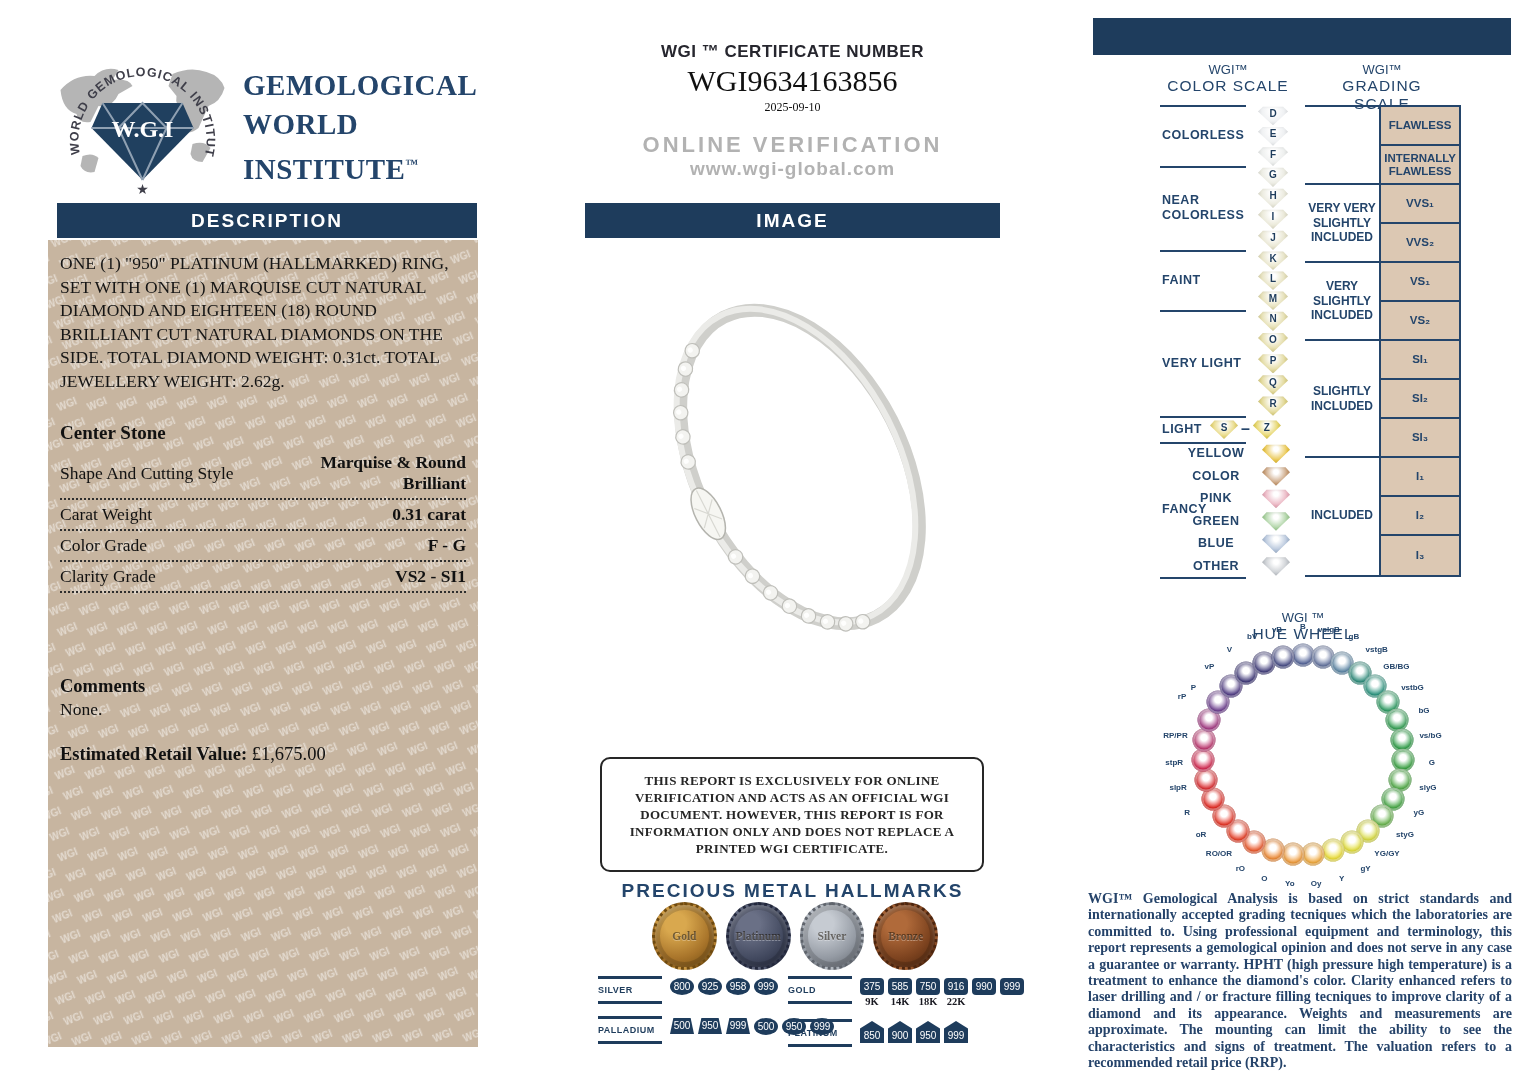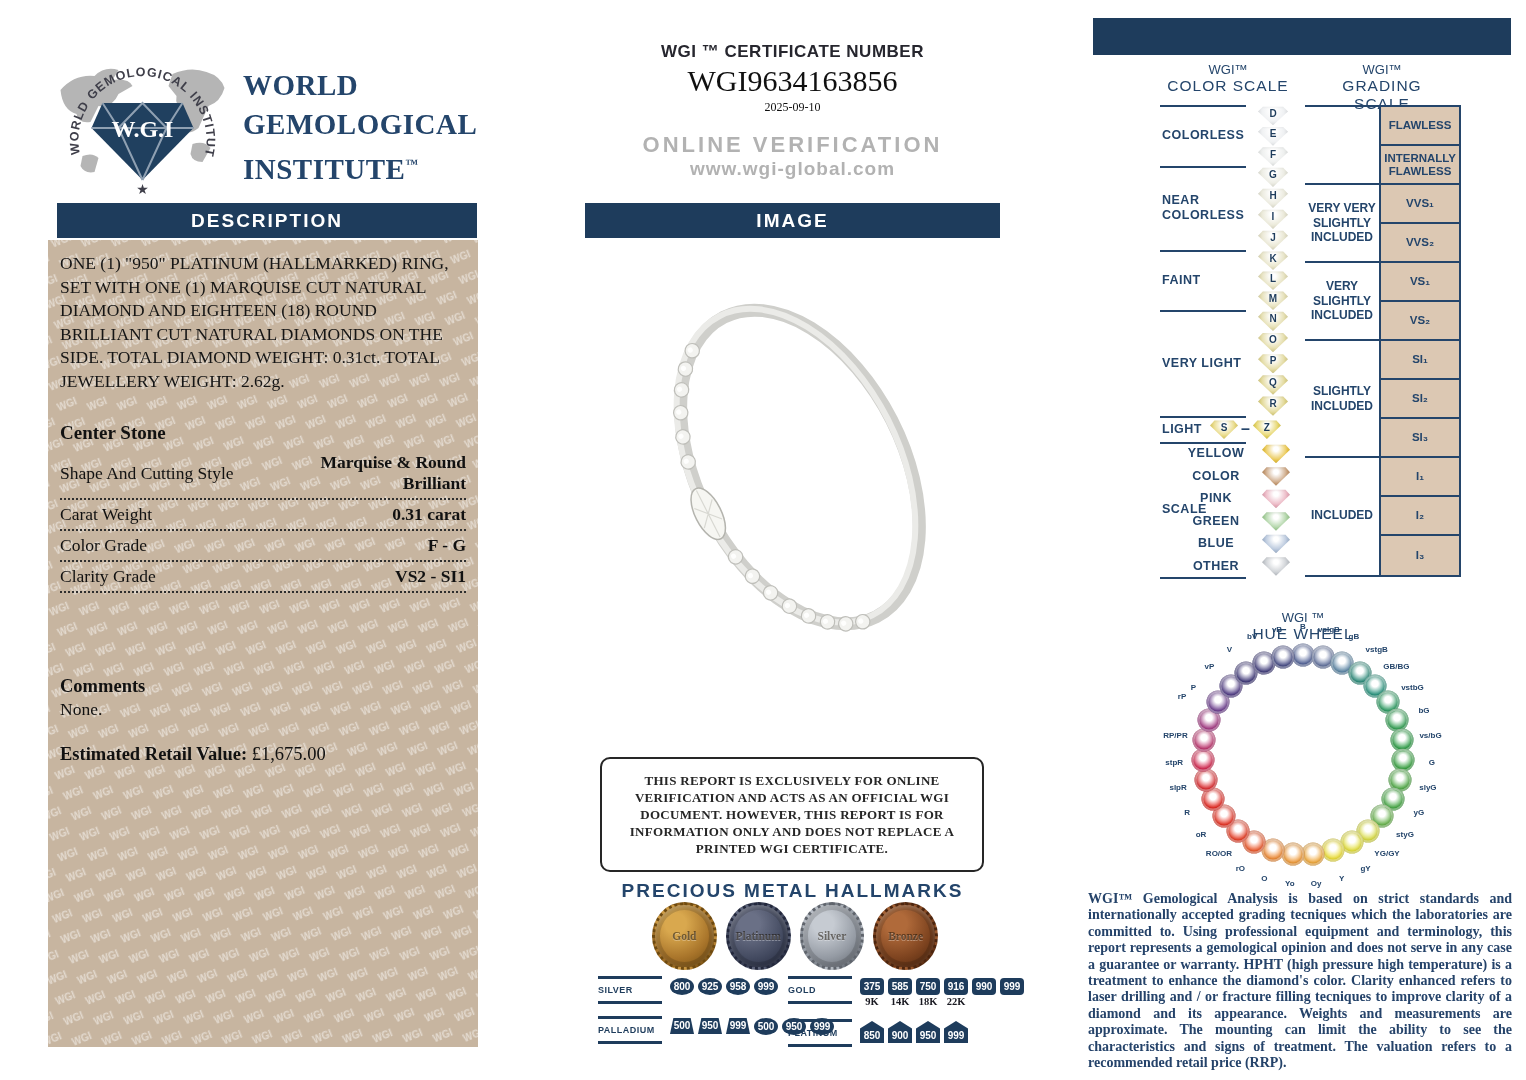--- a/index.html
+++ b/index.html
@@ -46,21 +46,21 @@
   .seals{position:absolute;left:652px;top:902px;width:286px;height:64px;display:flex;gap:9px;justify-content:center;}
   .seal{width:62px;height:62px;border-radius:50%;position:relative;display:flex;align-items:center;justify-content:center;
       box-shadow:inset 0 0 0 5px rgba(0,0,0,.15), inset 0 2px 4px rgba(255,255,255,.3);}
   .seal span{font-family:"Liberation Serif",serif;font-weight:bold;font-size:11.5px;
       color:rgba(20,12,2,.55);text-shadow:0 1px 0 rgba(255,255,255,.35);}
   .hm-col{position:absolute;top:976px;}
   .hm-row{display:flex;align-items:flex-start;gap:8px;margin-bottom:12px;}
   .hm-label{width:64px;border-top:3px solid #1e3c5c;border-bottom:3px solid #1e3c5c;
       padding:6px 0;font-weight:bold;font-size:9px;letter-spacing:.5px;color:#1e3c5c;}
   .badges{display:flex;gap:4px;align-items:flex-start;margin-top:2px;}
-  .badge{background:#1e3c5c;color:#fff;font-weight:bold;font-size:10px;width:24px;
+  .badge{background:#1e3c5c;color:#fff;font-weight:normal;font-size:10px;width:24px;
       text-align:center;box-sizing:border-box;}
   .badge.oval{height:17px;line-height:17px;border-radius:50%;}
   .badge.rect{height:17px;line-height:17px;border-radius:4px;}
   .badge.trap{height:16px;line-height:16px;clip-path:polygon(14% 0,86% 0,100% 100%,0 100%);}
   .badge.house{height:22px;line-height:15px;padding-top:7px;clip-path:polygon(50% 0,100% 34%,100% 100%,0 100%,0 34%);}
   .bwrap{display:flex;flex-direction:column;align-items:center;gap:1px;}
   .bsub{font-family:"Liberation Serif",serif;font-weight:bold;font-size:10.5px;color:#1a1a22;}
   
   .scale-title{position:absolute;text-align:center;font-weight:normal;color:#24456b;}
   .scale-title .t1{font-size:13px;}
@@ -117,22 +117,22 @@
     </text>
     <g>
       <polygon points="50,55 130,55 141,80 90,132 39,80" fill="#20405f"></polygon>
       <path d="M39,80 L141,80 M50,55 L66,80 L90,132 M130,55 L114,80 L90,132 M66,80 L90,55 L114,80" stroke="#8fa0b2" stroke-width="2" fill="none"></path>
       <text x="90" y="89" text-anchor="middle" font-size="24" font-weight="bold" fill="#ffffff" font-family="Liberation Serif, serif" id="logo-monogram">W.G.I</text>
     </g>
     <text x="90" y="146" text-anchor="middle" font-size="14" fill="#3f3f4a" id="logo-star">★</text>
   </svg>
 
   <div class="brand-title">
+    <div>GEMOLOGICAL</div>
     <div>WORLD</div>
-    <div>GEMOLOGICAL</div>
     <div><span>INSTITUTE</span><span class="tm">™</span></div>
   </div>
 
   <div class="bar" style="left:57px;top:203px;width:420px;">
     <span>DESCRIPTION</span>
   </div>
 
   <div class="panel">
     <svg class="wm-svg" width="430" height="807">
       <defs>
@@ -375,21 +375,21 @@
       <div style="position: absolute; left: 52px; top: 311px; height: 26px; display: flex; align-items: center;">
         <div class="gem sm" style="background: radial-gradient(circle at 50% 30%, rgb(255, 255, 255) 0px, rgb(255, 255, 255) 12%, rgb(230, 214, 120) 60%);">
           <i>S</i>
         </div>
         <span class="dash">–</span>
         <div class="gem sm" style="background: radial-gradient(circle at 50% 30%, rgb(255, 255, 255) 0px, rgb(255, 255, 255) 12%, rgb(228, 210, 94) 60%);">
           <i>Z</i>
         </div>
       </div>
       <div style="position: absolute; left: 0px; top: 337px; width: 140px; height: 135px;">
-        <div class="cs-glabel" style="top: 0px; height: 135px; width: 44px;">SCALE</div>
+        <div class="cs-glabel" style="top: 0px; height: 135px; width: 44px;">FANCY</div>
         <div style="position: absolute; left: 20px; top: 0px; width: 112px; height: 135px; display: flex; flex-direction: column; justify-content: space-around;">
           <div style="display: flex; align-items: center;">
             <div class="fancy-name" style="flex: 1 1 0%; padding-right: 8px;">YELLOW</div>
             <div class="gem sm" style="background: radial-gradient(circle at 50% 30%, rgb(255, 255, 255) 0px, rgb(255, 255, 255) 12%, rgb(232, 195, 68) 60%);"></div>
           </div>
           <div style="display: flex; align-items: center;">
             <div class="fancy-name" style="flex: 1 1 0%; padding-right: 8px;">COLOR</div>
             <div class="gem sm" style="background: radial-gradient(circle at 50% 30%, rgb(255, 255, 255) 0px, rgb(255, 255, 255) 12%, rgb(197, 154, 114) 60%);"></div>
           </div>
           <div style="display: flex; align-items: center;">

